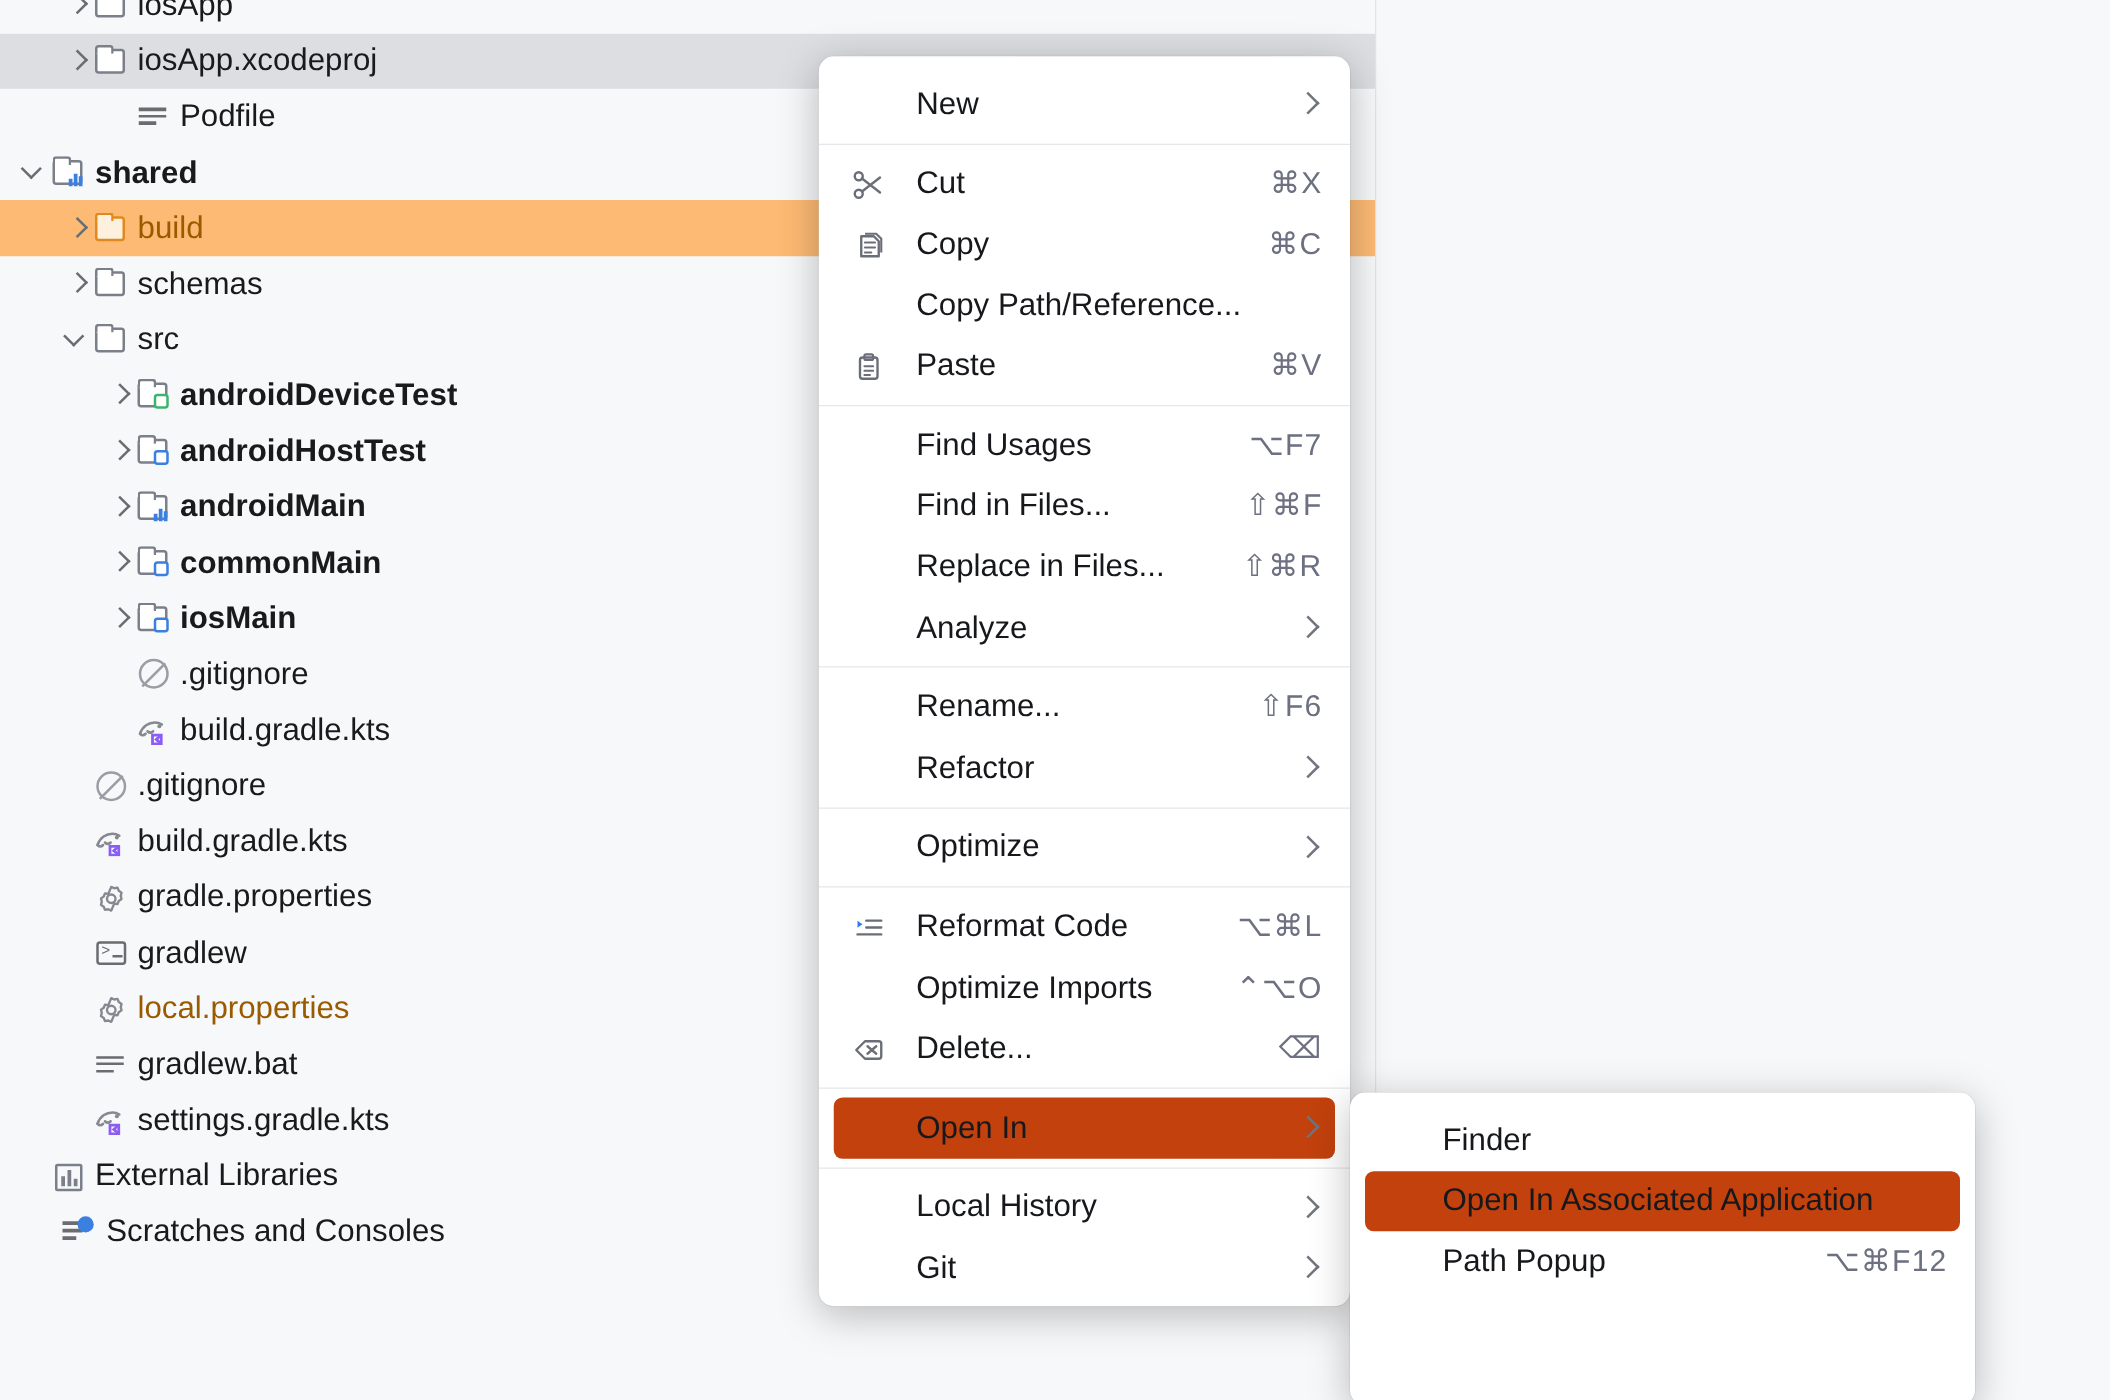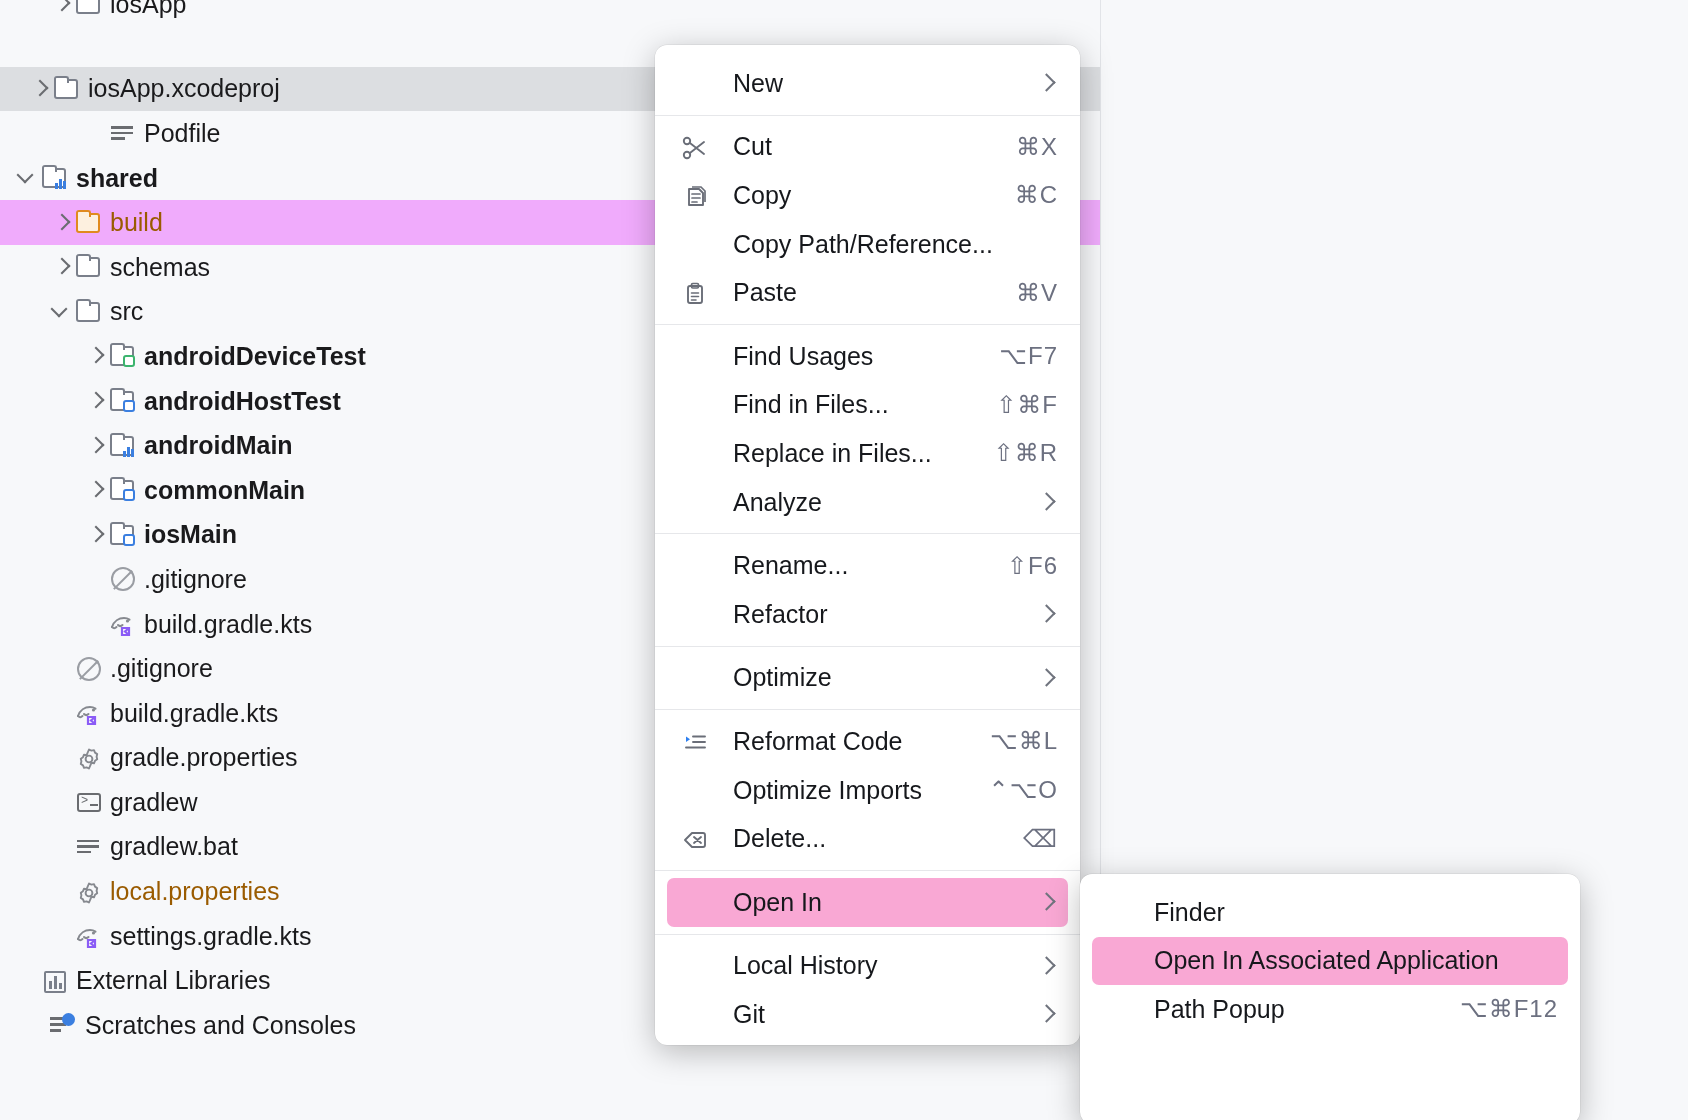--- a/index.html
+++ b/index.html
@@ -22,21 +22,21 @@
     position:absolute; left:0; top:0; width:1100px; height:1120px;
     background:#f7f8fa;
   }
 
   
   .row{
     position:relative; height:44.6px; display:flex; align-items:center;
     font-size:25px; white-space:nowrap;
   }
   .row.sel   { background:#dcdee1; }
-  .row.mark  { background:#f0abfc; }
+  .row.mark  { background:#fdba74; }
   .arrow{
     width:22px; height:22px; flex:0 0 22px; position:relative;
   }
   .arrow.closed::before, .arrow.open::before{
     content:""; position:absolute; left:6px; top:4px;
     width:10px; height:10px; border-right:2.4px solid #6a6c70;
     border-bottom:2.4px solid #6a6c70;
   }
   .arrow.closed::before{ transform:rotate(-45deg); }
   .arrow.open::before  { transform:rotate(45deg); top:2px; left:3px;}
@@ -131,21 +131,21 @@
     position:absolute; left:655px; top:45px; width:425px; height:1000px;
     background:#ffffff; border-radius:12px;
     box-shadow:0 7px 32px rgba(0,0,0,.26), 0 0 0 .5px rgba(0,0,0,.09);
     padding:14px 0 0 0; overflow:hidden;
   }
   .mi{
     position:relative; display:flex; align-items:center;
     height:48.6px; margin:0 12px; padding:0 10px 0 14px;
     border-radius:7px; font-size:25px; color:#16181c;
   }
-  .mi.hl{ background:#f9a8d4; }
+  .mi.hl{ background:#c2410c; }
   .mi .mico{ width:40px; flex:0 0 40px; height:28px; position:relative; }
   .mi .mlabel{ flex:1 1 auto; white-space:nowrap;margin-left:12px; }
   .mi .msc{
     color:#6c7080; font-size:24px; margin-left:18px; white-space:nowrap;
     letter-spacing:1px;
   }
   .mi .chev{
     width:22px; flex:0 0 22px; height:22px; position:relative; margin-left:14px;
   }
   .mi .chev::before{
@@ -173,21 +173,21 @@
 <body>
 
 <div id="tree-panel" style="margin-top: -18px;">
     <div class="row" style="padding-left: 50px;">
       <span class="arrow closed"></span>
       <span class="ico">
         <span class="fold"></span>
       </span>
       <span class="label">iosApp</span>
     </div>
-    <div class="row sel" style="padding-left: 28px; margin-top: 40px;">
+    <div class="row sel" style="padding-left: 50px;">
       <span class="arrow closed"></span>
       <span class="ico">
         <span class="fold"></span>
       </span>
       <span class="label">iosApp.xcodeproj</span>
     </div>
     <div class="row" style="padding-left: 84px;">
       <span class="arrow"></span>
       <span class="ico">
         <span class="lines">
@@ -340,39 +340,39 @@
     <div class="row" style="padding-left: 50px;">
       <span class="arrow"></span>
       <span class="ico">
         <span class="term"></span>
       </span>
       <span class="label">gradlew</span>
     </div>
     <div class="row" style="padding-left: 50px;">
       <span class="arrow"></span>
       <span class="ico">
-        <span class="lines">
-          <i></i>
-          <i></i>
-          <i></i>
-        </span>
-      </span>
-      <span class="label">gradlew.bat</span>
-    </div>
-    <div class="row" style="padding-left: 50px;">
-      <span class="arrow"></span>
-      <span class="ico">
         <span class="gear">
           <svg viewBox="0 0 26 26">
             <path d="M13 3.5l2.4 1.1 2.6-.5 1 2.5 2.2 1.5-.6 2.6.6 2.6-2.2 1.5-1 2.5-2.6-.5L13 22.5l-2.4-1.1-2.6.5-1-2.5L4.8 17.9l.6-2.6-.6-2.6L7 11.2l1-2.5 2.6.5z" fill="none" stroke="#86898f" stroke-width="1.9" stroke-linejoin="round"></path>
             <circle cx="13" cy="13" r="3.4" fill="none" stroke="#86898f" stroke-width="1.9"></circle>
           </svg>
         </span>
       </span>
       <span class="label orange">local.properties</span>
+    </div>
+    <div class="row" style="padding-left: 50px;">
+      <span class="arrow"></span>
+      <span class="ico">
+        <span class="lines">
+          <i></i>
+          <i></i>
+          <i></i>
+        </span>
+      </span>
+      <span class="label">gradlew.bat</span>
     </div>
     <div class="row" style="padding-left: 50px;">
       <span class="arrow"></span>
       <span class="ico">
         <span class="gmark">
           <svg viewBox="0 0 28 24">
             <path d="M3 15c2-6 7-9 12-9 2 0 4 .6 5.5 1.6" fill="none" stroke="#86898f" stroke-width="2" stroke-linecap="round"></path>
             <path d="M3 15c1.5 1.5 3 1.5 4.5 0M9 13c1.5 1.5 3 1.5 4.5 0" fill="none" stroke="#86898f" stroke-width="2" stroke-linecap="round"></path>
             <circle cx="18.5" cy="9" r="1.6" fill="#86898f"></circle>
             <path d="M13 16h7v7h-7z" fill="none" stroke="#8b5cf6" stroke-width="2.2"></path>

